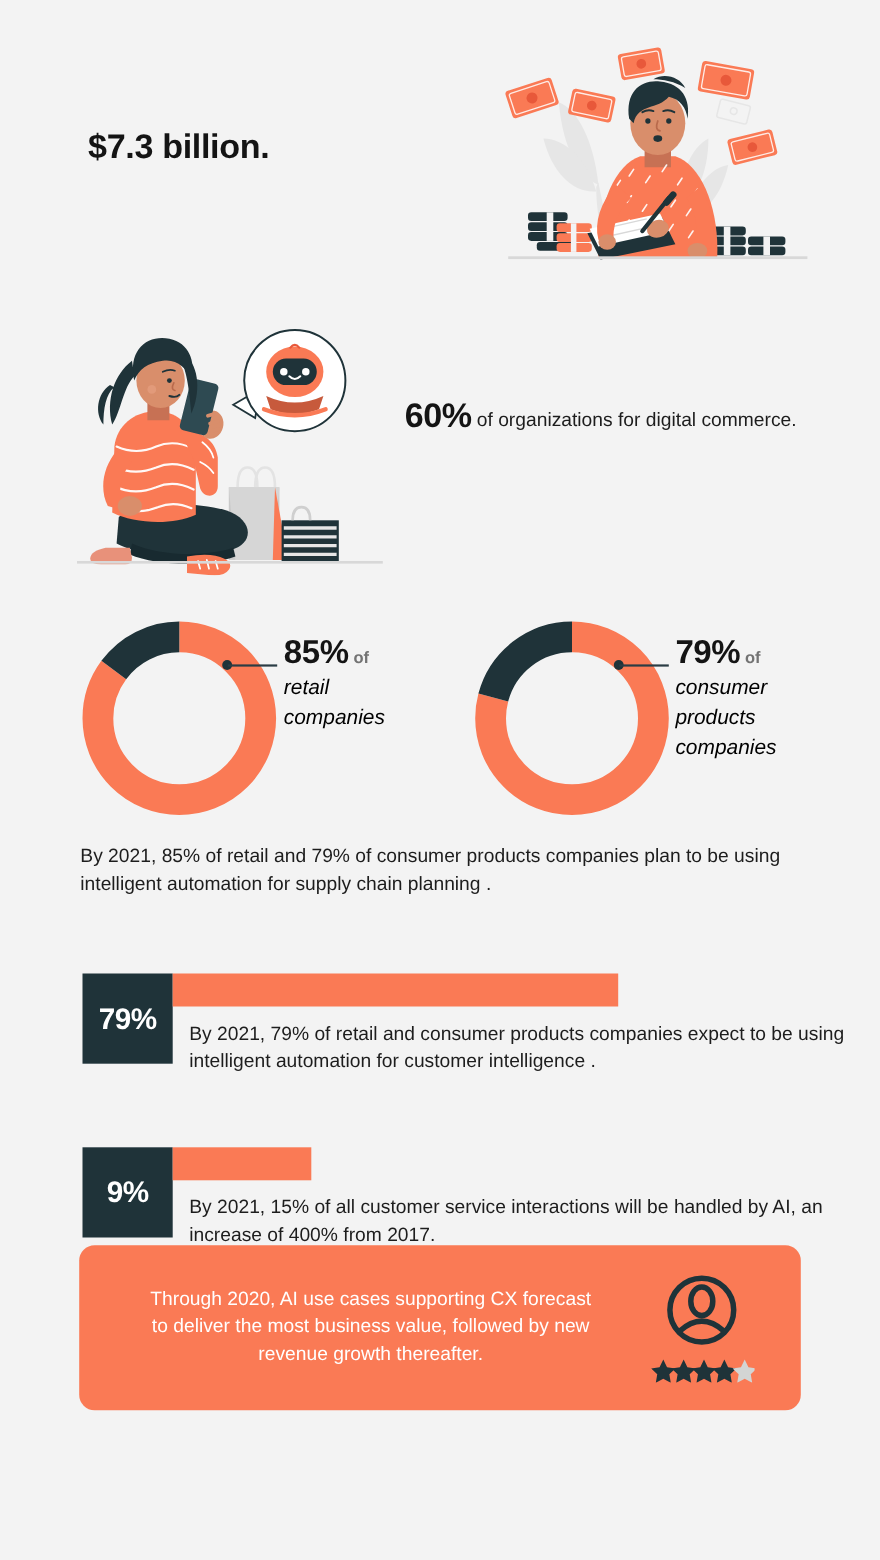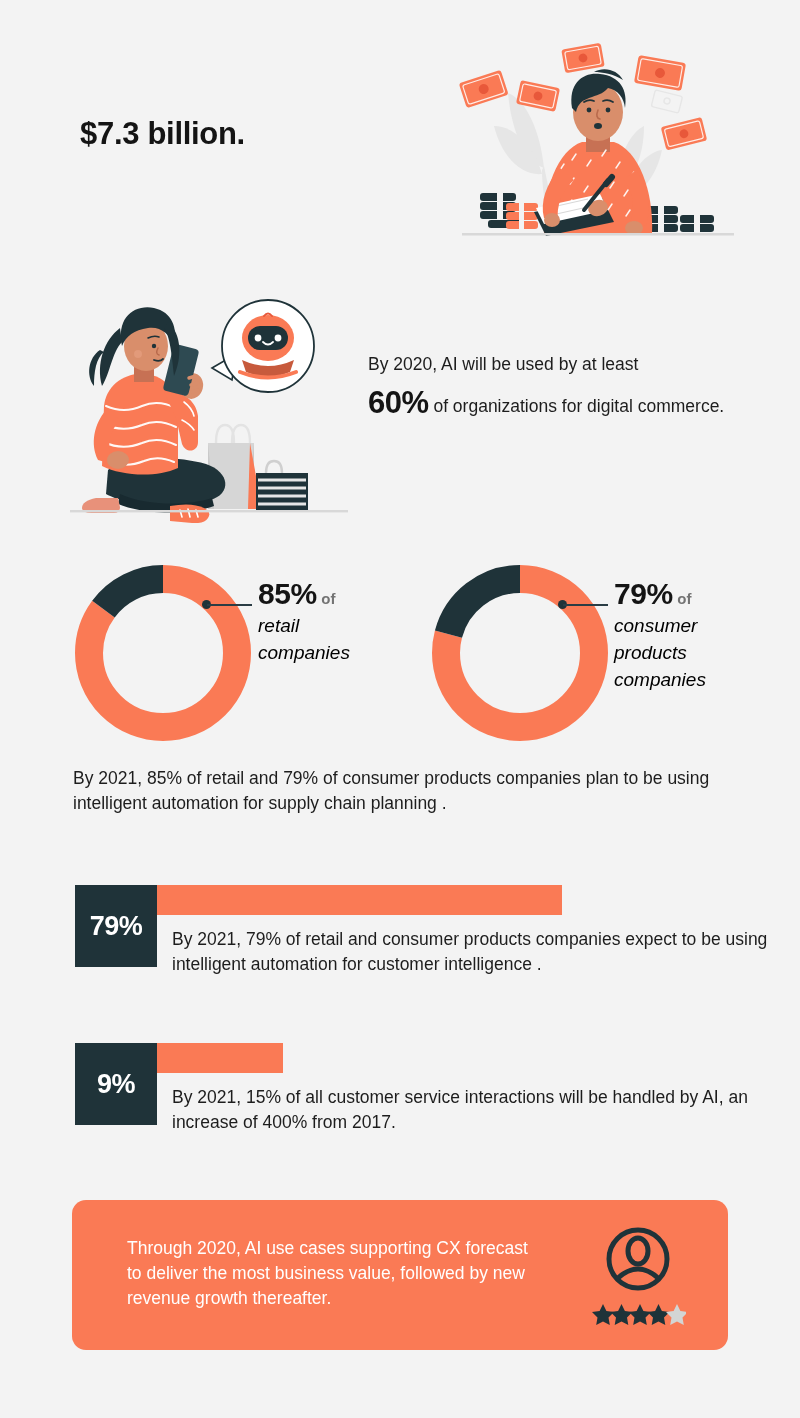--- a/index.html
+++ b/index.html
@@ -79,22 +79,22 @@
   #stat-79 .stat-bar { width:405px; }
   #stat-15 .stat-bar { width:126px; }
 
   .stat-text {
     position:absolute; left:97px; top:42px; width:610px;
     font-size:17.5px; line-height:25px; color:#1d1d1d;
   }
 
   
   #cx-card {
-    left:72px; top:1200px; width:656px; height:150px;
-    background:#fa7a55; border-radius:14px;
+    left:72px; top:1132px; width:656px; height:150px;
+    background:#fa7a55; border-radius:14px;text-align:center;
   }
   #cx-text {
     position:absolute; left:55px; top:36px; width:420px;
     font-size:17.5px; line-height:25px; color:#ffffff;
   }
   #cx-badge { position:absolute; right:42px; top:25px; width:96px; height:100px; }
   #cx-badge svg { display:block; width:100%; height:100%; }
 </style>
 </head>
 <body>
@@ -320,21 +320,20 @@
       <path d="M88 50 q6 -3 11 -1" stroke="#1f3339" stroke-width="1.6" fill="none" stroke-linecap="round"></path>
       <path d="M98 60 q-3 6 1 7" stroke="#b86a4c" stroke-width="1.5" fill="none" stroke-linecap="round"></path>
       <path d="M94 72 q6 2 9 -1" stroke="#1f3339" stroke-width="1.8" fill="none" stroke-linecap="round"></path>
       <circle cx="78" cy="66" r="4" fill="#e8a184" opacity=".6"></circle>
     </g>
     <rect x="10" y="222" width="278" height="2.4" fill="#d8d8d8"></rect>
   </svg>
 </div>
 
 <div class="abs" id="sec-sixty">
-  <div class="lead">By 2020, AI will be used by at least</div>
   <div class="row">
     <span class="big">60%</span><span class="tail"> of organizations for digital commerce.</span>
   </div>
 </div>
 
 <div class="abs donut-wrap" id="donut-retail">
   <svg viewBox="0 0 186 186" xmlns="http://www.w3.org/2000/svg" aria-hidden="true">
 
     <circle cx="93" cy="93" r="74" fill="none" stroke="#fa7a55" stroke-width="28" stroke-dasharray="395.1 69.7" transform="rotate(-90 93 93)"></circle>
     <circle cx="93" cy="93" r="74" fill="none" stroke="#1f3339" stroke-width="28" stroke-dasharray="69.7 395.1" stroke-dashoffset="-395.1" transform="rotate(-90 93 93)"></circle>

